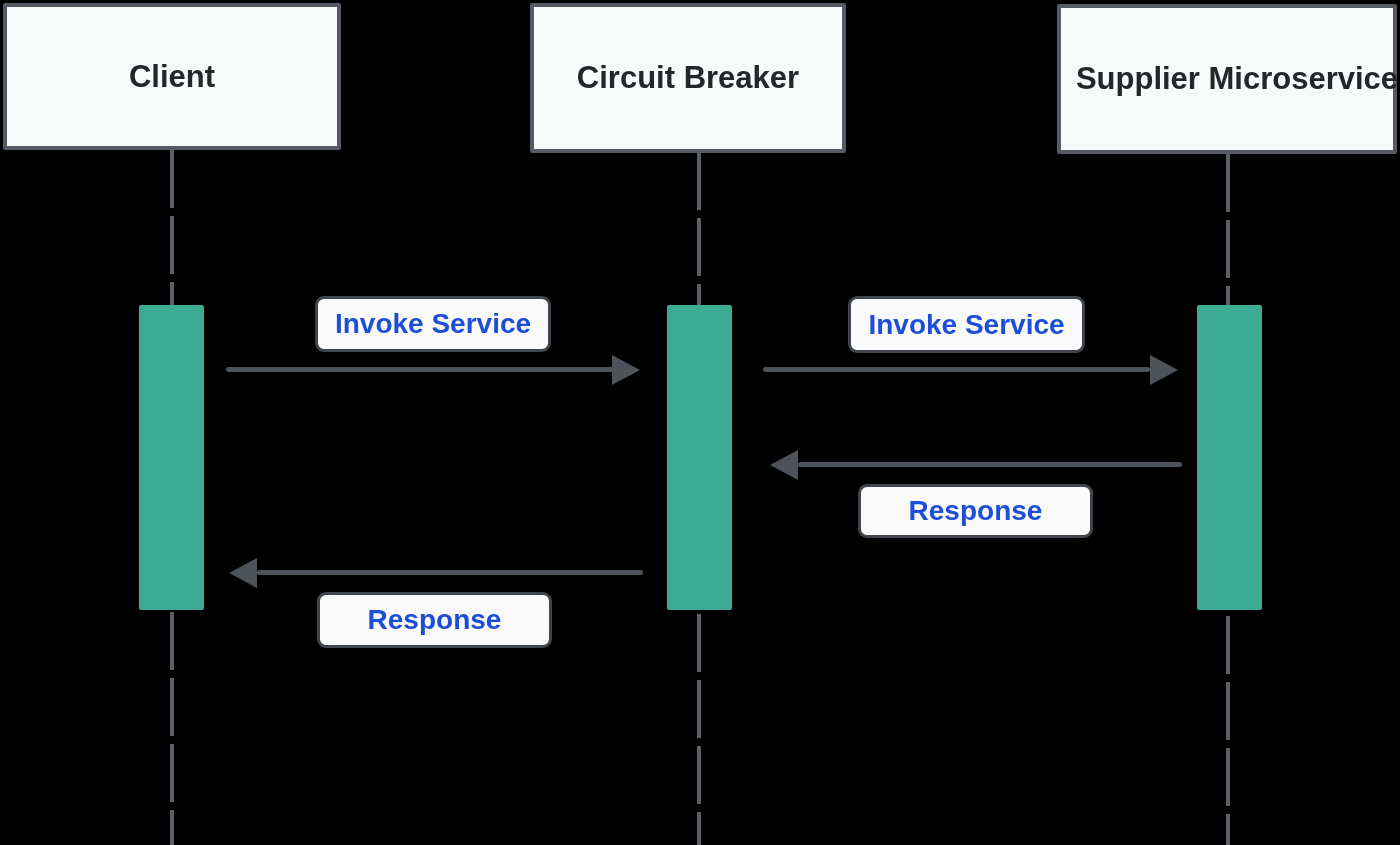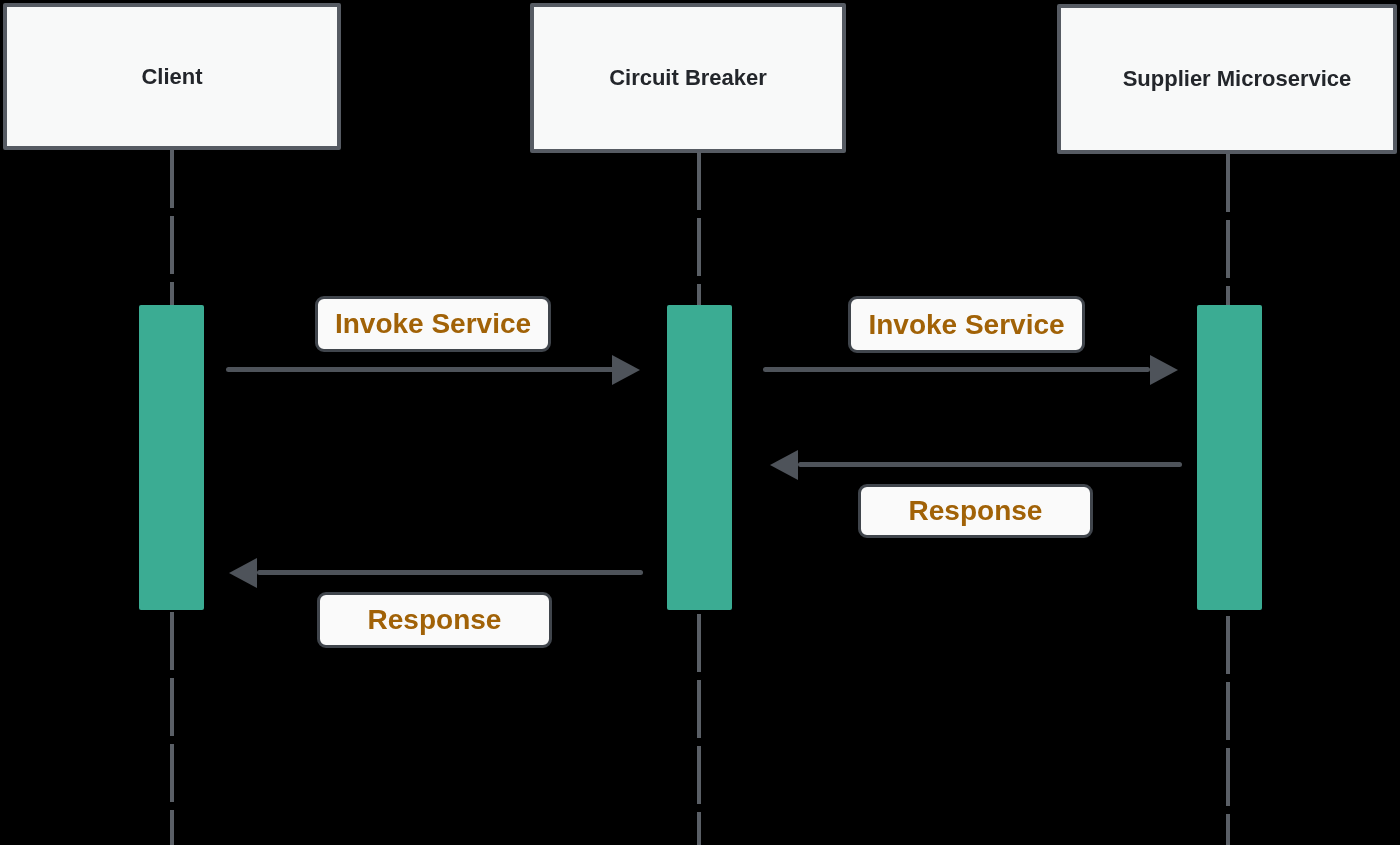--- a/index.html
+++ b/index.html
@@ -18,21 +18,21 @@
   .actor {
     position: absolute;
     box-sizing: border-box;
     background: #f8f9f9;
     border: 4px solid #565b63;
     border-radius: 2px;
     display: flex;
     align-items: center;
     justify-content: center;
     color: #23262b;
-    font-size: 22px;
+    font-size: 31px;
     font-weight: 700;
     white-space: nowrap;
   }
   .lifeline {
     position: absolute;
     width: 4px;
     background: repeating-linear-gradient(
       to bottom,
       #5a5f66 0px, #5a5f66 58px,
       rgba(0,0,0,0) 58px, rgba(0,0,0,0) 66px
@@ -65,21 +65,21 @@
     position: absolute;
     box-sizing: border-box;
     background: #fafafa;
     border: 3px solid #40454c;
     border-radius: 9px;
     display: flex;
     align-items: center;
     justify-content: center;
     font-size: 28px;
     font-weight: 700;
-    color: #a16207;
+    color: #1d4ed8;
     white-space: nowrap;
   }
 </style>
 </head>
 <body>
 
 <div class="stage">
 
   <div class="actor" style="left:3px; top:3px; width:338px; height:147px;">
     <span>Client</span>

